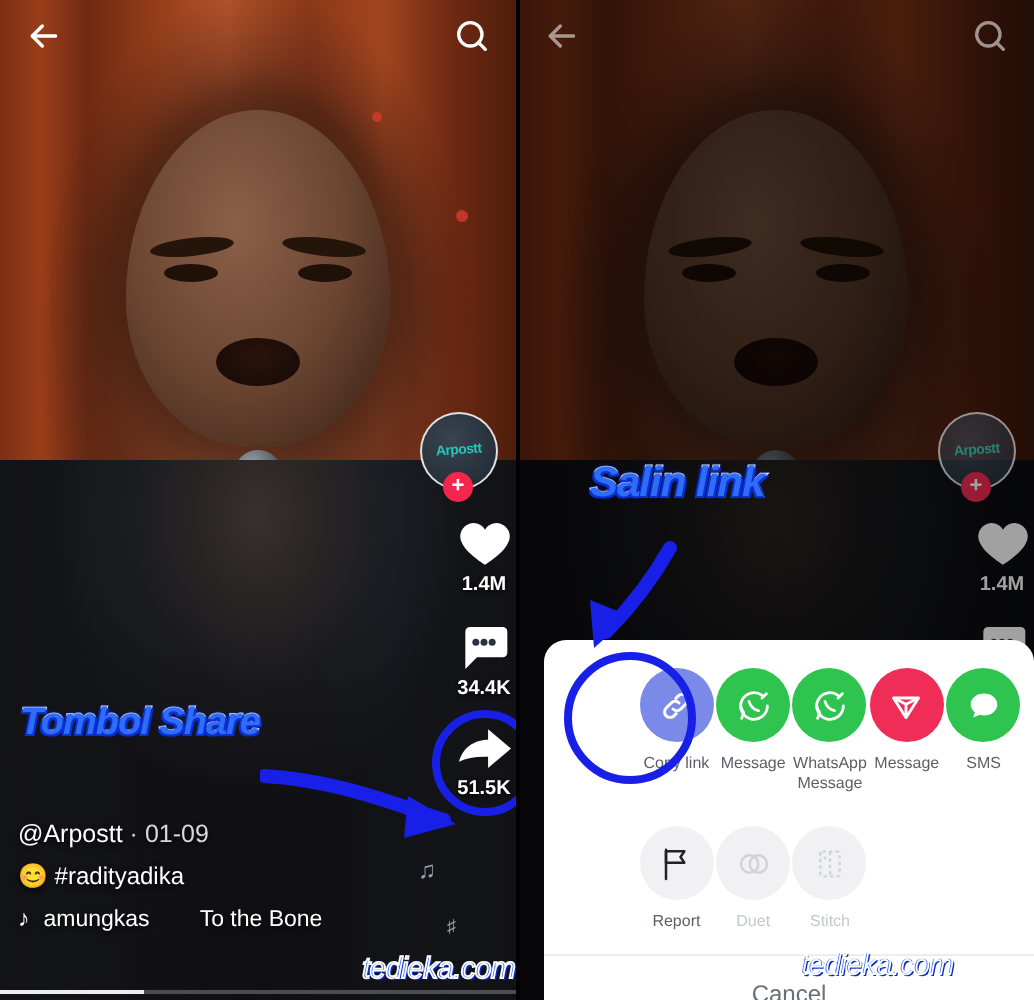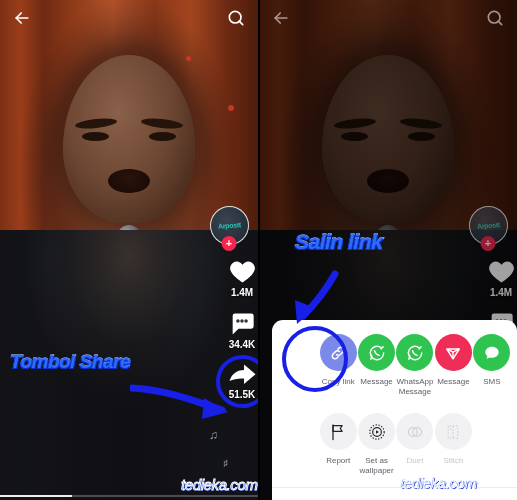--- a/index.html
+++ b/index.html
@@ -189,20 +189,36 @@
         <svg width="29" height="26" viewBox="0 0 24 22" fill="#fff">
           <path d="M1 16c2-7 7.5-9.2 12.3-9.3V2.2L23 10.4l-9.7 8.2v-4.7C8.4 13.7 4.2 14.4 1 16z"></path>
           </svg>
         <span class="cnt">51.5K</span>
       </div>
     </div>
 
     <div class="floatnote">♫</div>
     <div class="rednote">♯</div>
 
+    <div class="info">
+      <div class="uname">
+        <span>@Arpostt</span>
+        <span class="dt">·</span>
+        <span class="dt">01-09</span>
+      </div>
+      <div class="tag">
+        <span>😊</span>
+        <span>#radityadika</span>
+      </div>
+      <div class="music">
+        <span>♪</span>
+        <span>amungkas</span>
+        <span class="ttl">To the Bone</span>
+      </div>
+    </div>
 
     <div class="progress">
         <i></i>
       </div>
   </div>
 
   <div class="panel right">
     <div class="video">
       <div class="head">
         <div class="brow l"></div>
@@ -319,32 +335,20 @@
           <div class="cell">
             <div class="circ grey">
               <svg width="20" height="20" viewBox="0 0 24 24">
                 <g fill="none" stroke="#20232a" stroke-width="1.5" stroke-linejoin="round" stroke-linecap="round">
                   <path d="M6 3.5V21"></path>
                   <path d="M6 4.4h11l-2.3 3.4L17 11.2H6z"></path>
                 </g>
               </svg>
             </div>
             <div class="clabel">Report</div>
-          </div>
-          <div class="cell">
-            <div class="circ grey">
-              <svg width="20" height="20" viewBox="0 0 24 24">
-                <g fill="none" stroke="#20232a" stroke-width="1.4">
-                  <circle cx="12" cy="12" r="8.6" stroke-dasharray="1.6 1.9"></circle>
-                  <circle cx="12" cy="12" r="5.2"></circle>
-                  <path d="M10.8 9.8 14.4 12l-3.6 2.2z" fill="#20232a" stroke="none"></path>
-                </g>
-              </svg>
-            </div>
-            <div class="clabel">Set as wallpaper</div>
           </div>
           <div class="cell">
             <div class="circ grey">
               <svg width="20" height="20" viewBox="0 0 24 24">
                 <g fill="none" stroke="#cfd2d7" stroke-width="1.5">
                   <circle cx="9.4" cy="12" r="5.2"></circle>
                   <circle cx="14.6" cy="12" r="5.2"></circle>
                 </g>
               </svg>
             </div>

